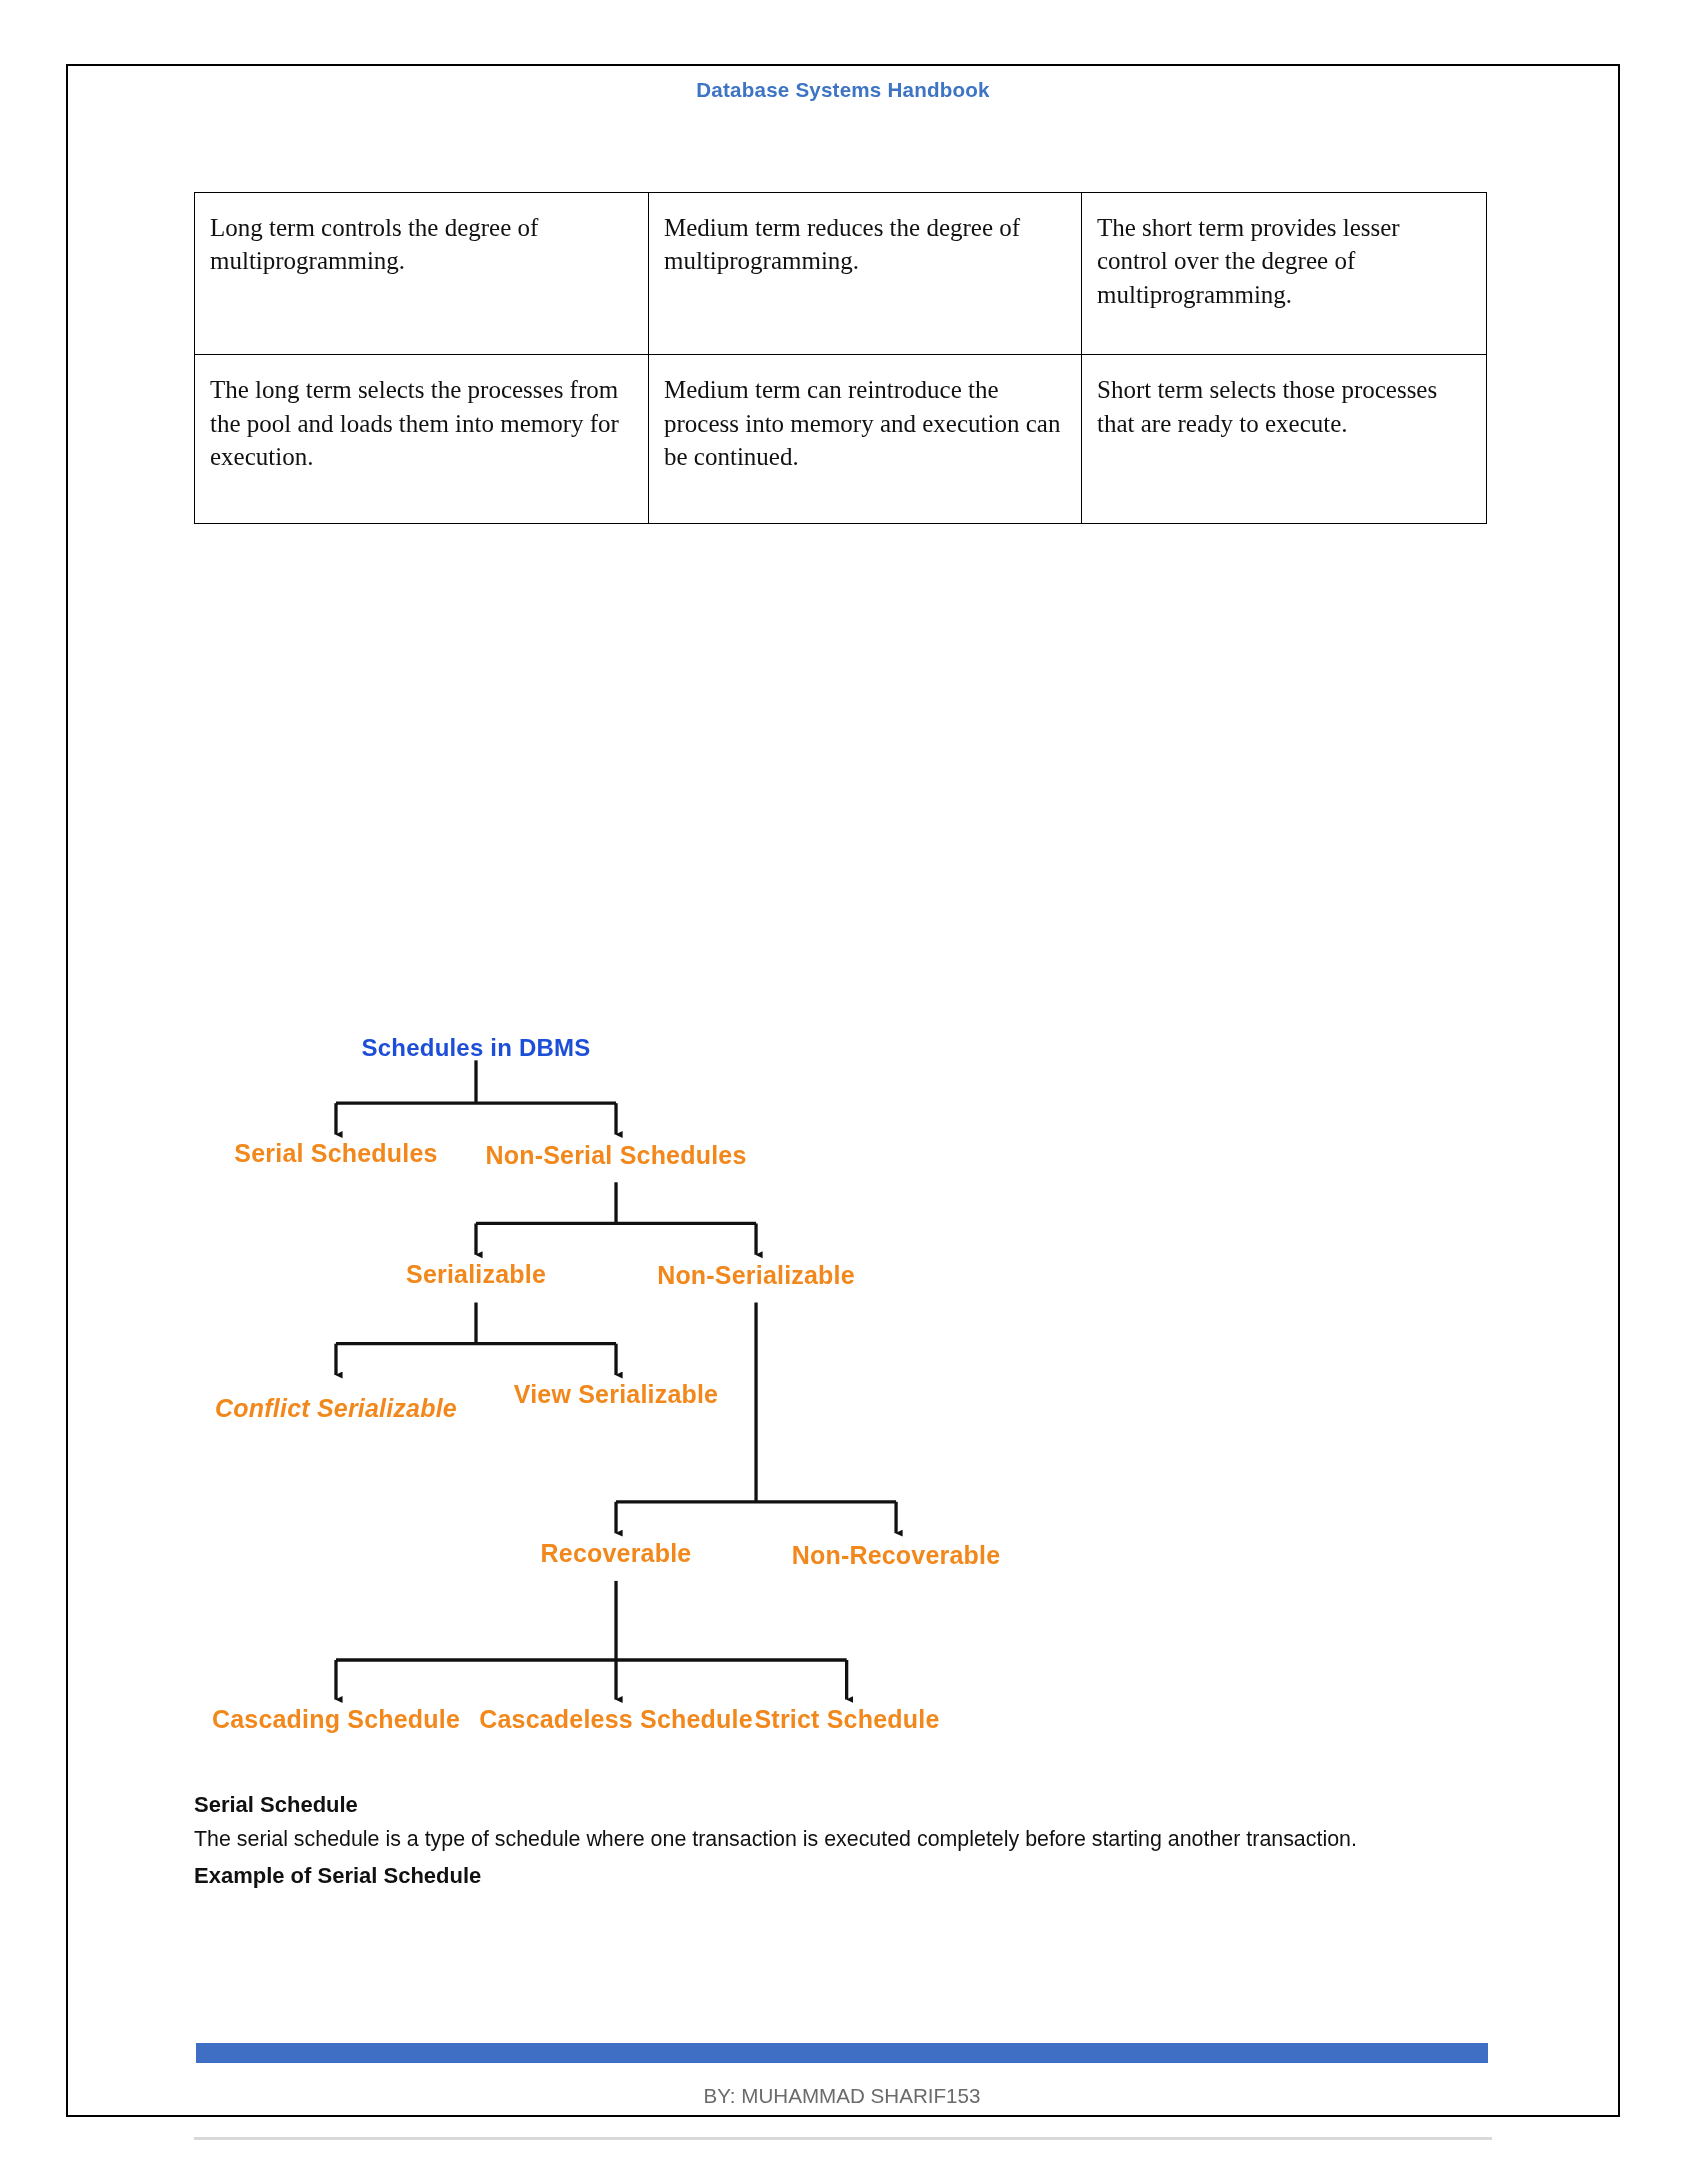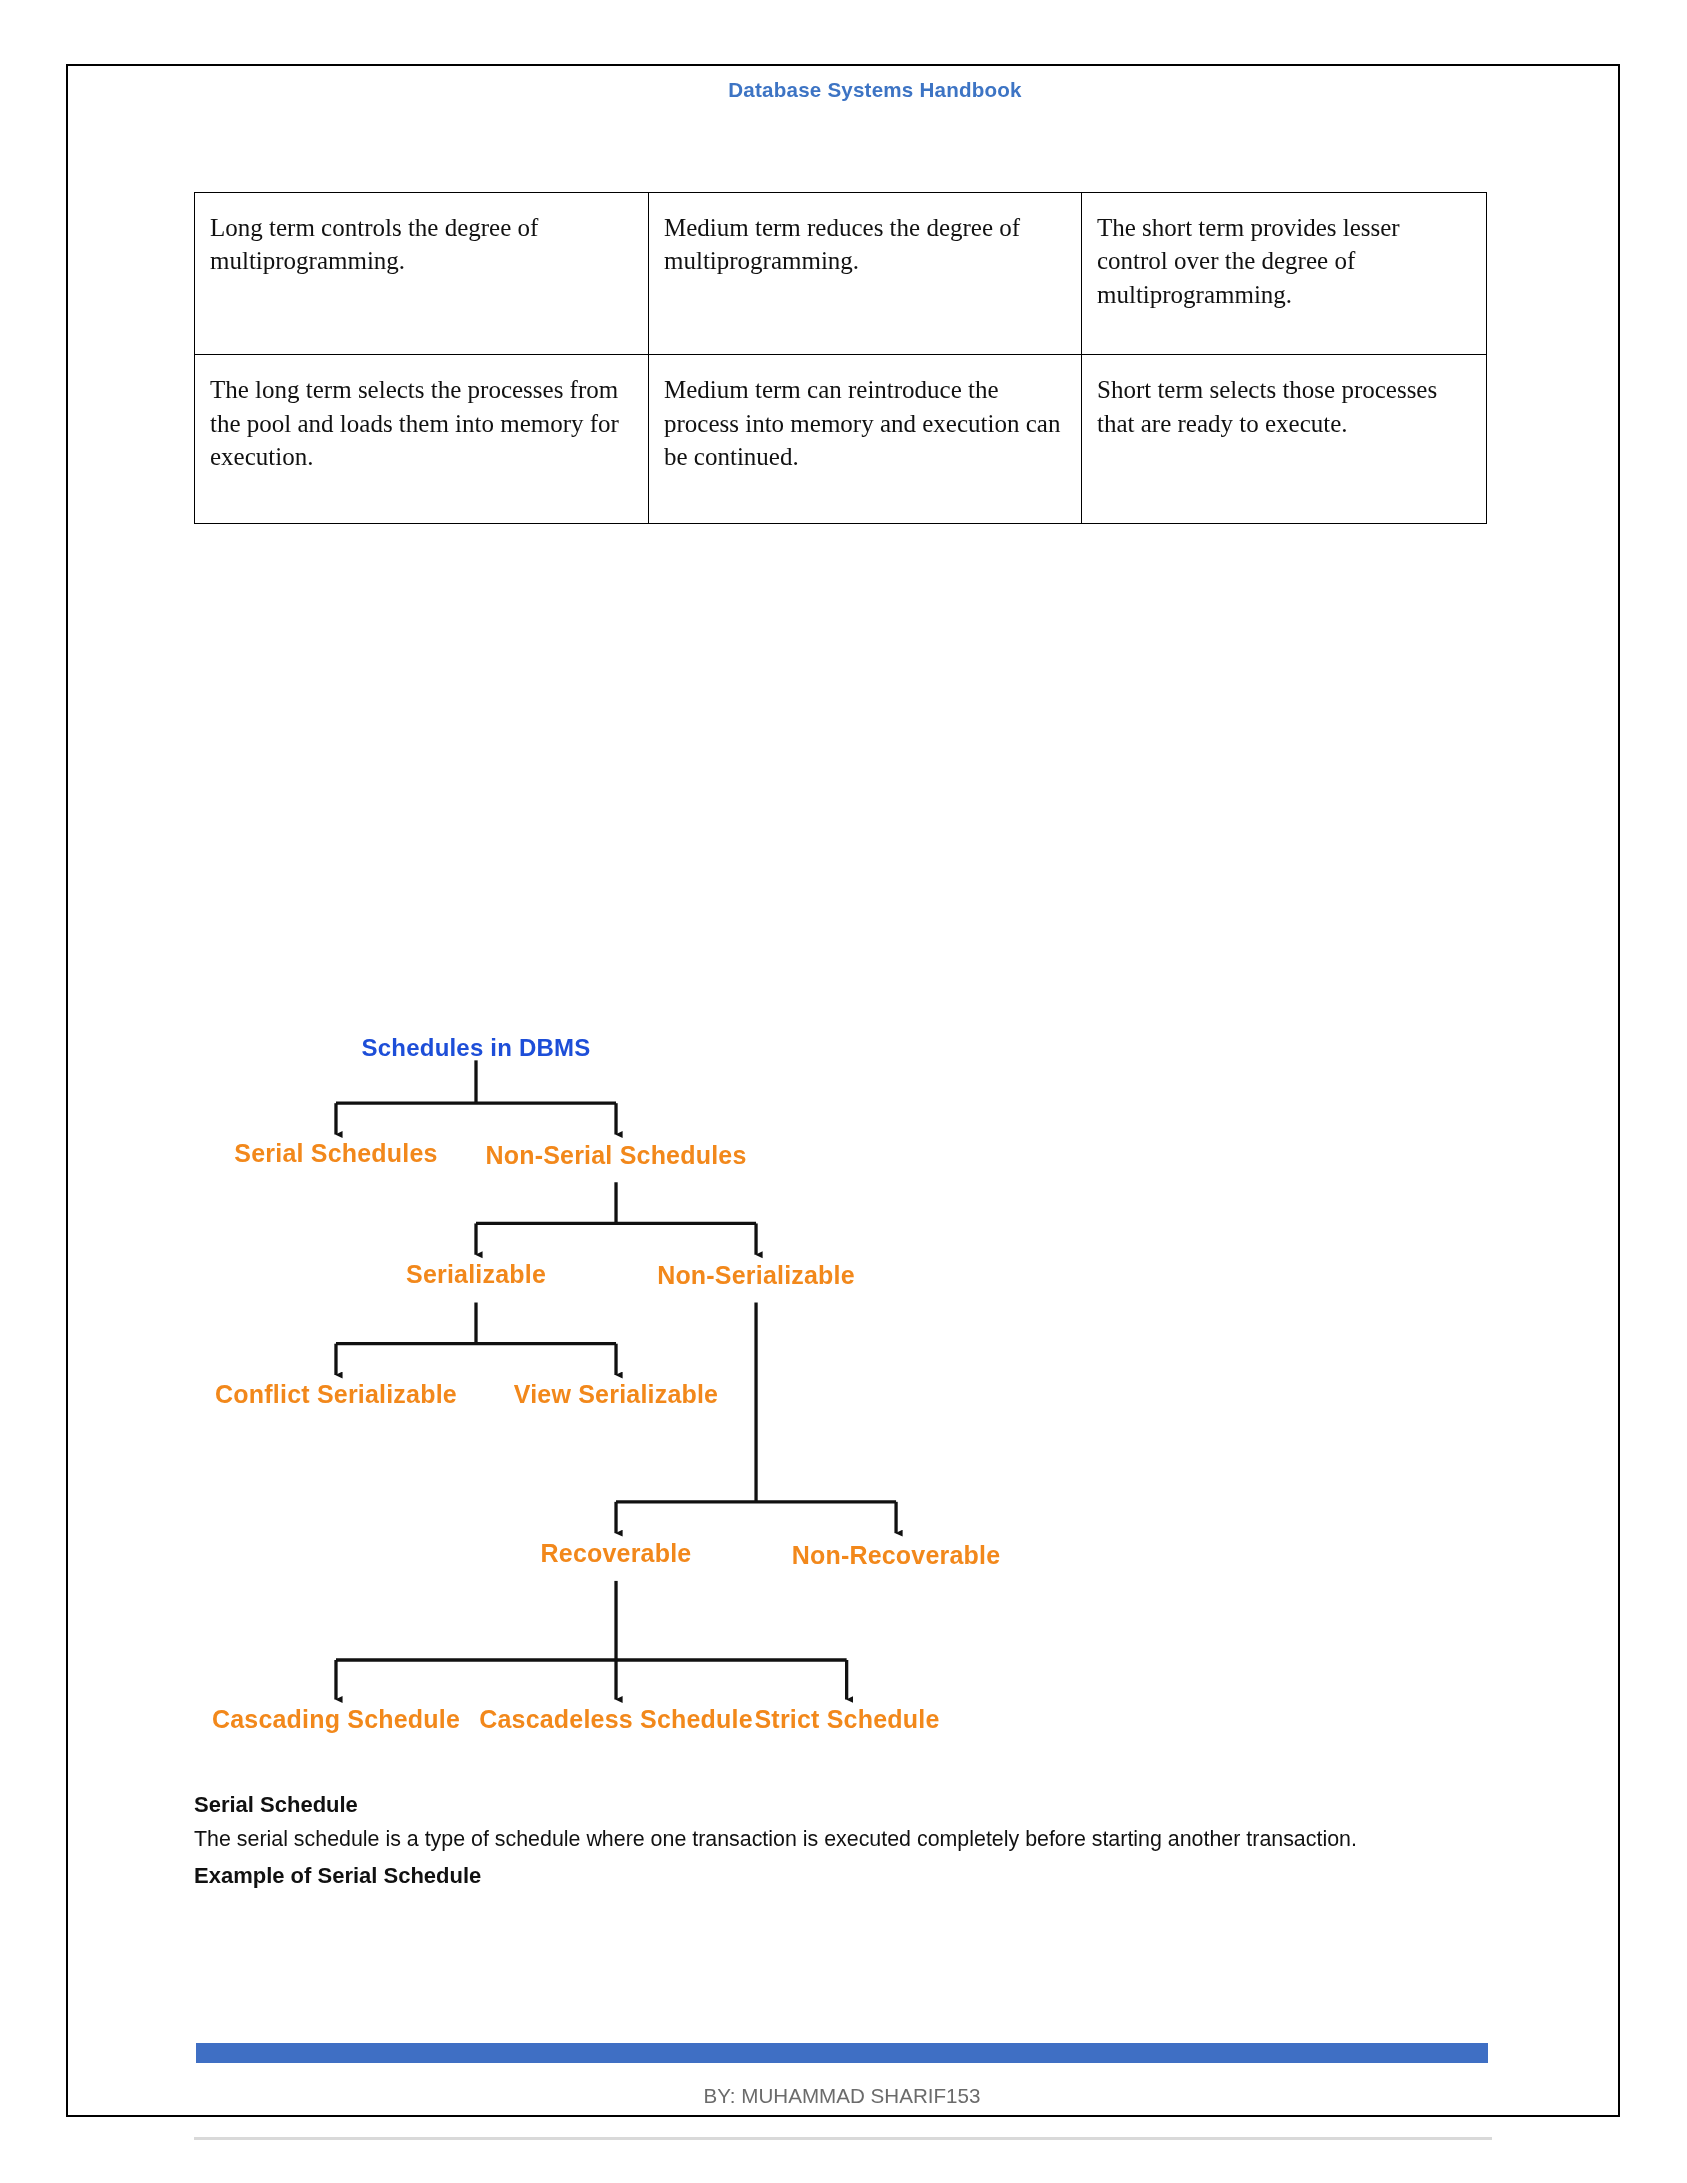--- a/index.html
+++ b/index.html
@@ -31,21 +31,20 @@
     position: absolute;
     left: 66px;
     top: 78px;
     width: 1554px;
     text-align: center;
     font-family: "Liberation Sans", sans-serif;
     font-size: 20.6px;
     font-weight: bold;
     color: #3d74c4;
     letter-spacing: 0.2px;
-    padding-left: 32px;
   }
 
   
   .cmp-table {
     position: absolute;
     left: 194px;
     top: 192px;
     width: 1293px;
     border-collapse: collapse;
     table-layout: fixed;
@@ -217,21 +216,21 @@
     </svg>
 
     <div class="node root" style="left:282px; top:0px;">Schedules in DBMS</div>
 
     <div class="node" style="left:142px; top:105px;">Serial Schedules</div>
     <div class="node" style="left:422px; top:107px;text-align:center;">Non-Serial Schedules</div>
 
     <div class="node" style="left:282px; top:226px;">Serializable</div>
     <div class="node" style="left:562px; top:227px;">Non-Serializable</div>
 
-    <div class="node" style="left:142px; top:346px;">Conflict Serializable</div>
+    <div class="node" style="left:142px; top:360px;font-style:italic;">Conflict Serializable</div>
     <div class="node" style="left:422px; top:346px;">View Serializable</div>
 
     <div class="node" style="left:422px; top:505px;">Recoverable</div>
     <div class="node" style="left:702px; top:507px;">Non-Recoverable</div>
 
     <div class="node" style="left:142px; top:671px;">Cascading Schedule</div>
     <div class="node" style="left:422px; top:671px;">Cascadeless Schedule</div>
     <div class="node" style="left:653px; top:671px;">Strict Schedule</div>
   </div>
 

